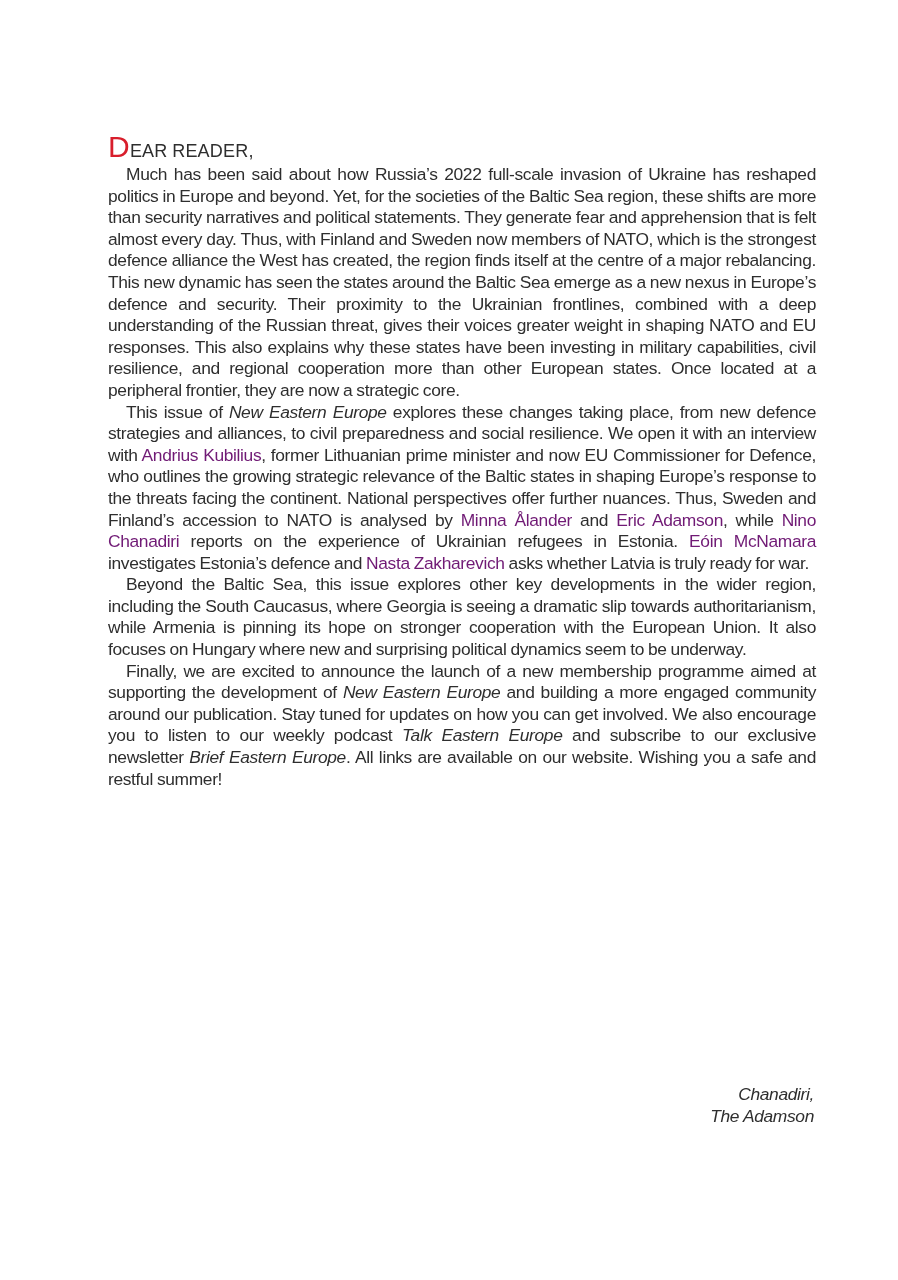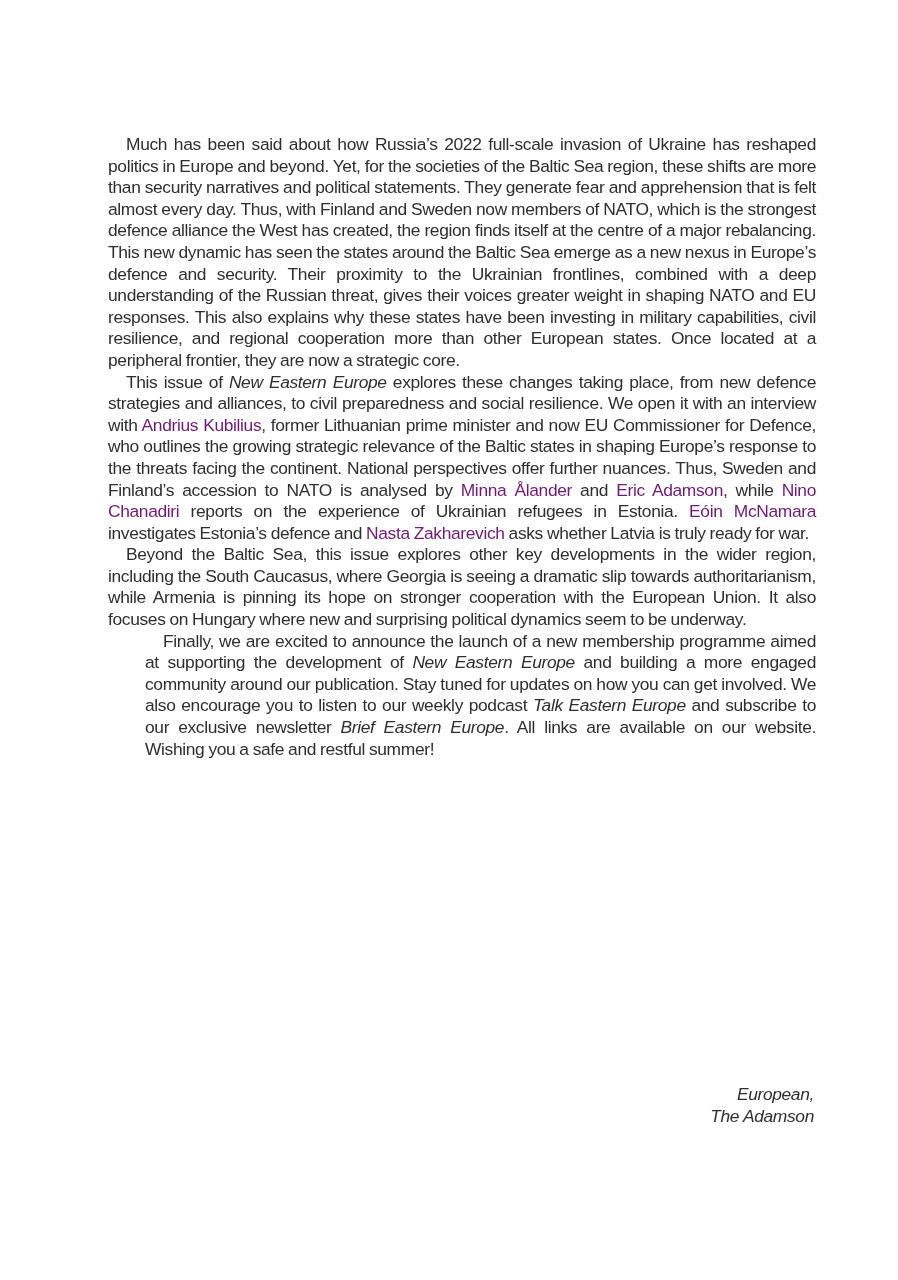--- a/index.html
+++ b/index.html
@@ -29,43 +29,44 @@
     font-size: 30px;
     line-height: 26px;
     vertical-align: baseline;
   }
   p.para {
     margin: 0;
     text-indent: 18px;
     text-align: justify;
     hyphens: manual;
   }
-  p.para.last-left { text-align: justify; text-align-last: left; margin-left: 37px; }
+  p.para.last-left { text-align: justify; text-align-last: left; }
   .red { color: #701a75; }
   .it { font-style: italic; }
   .signoff {
     position: absolute;
     right: 84px;
     top: 1083px;
     text-align: right;
     font-family: "Liberation Sans", sans-serif;
     font-style: italic;
     font-size: 17.4px;
     line-height: 22px;
     color: #2e2e2e;
     letter-spacing: -0.35px;
   }
 </style>
 </head>
 <body>
 
 <div class="page">
+  <h1 class="heading"><span class="dropcap">D</span><span>EAR READER,</span></h1>
 
   <p class="para"><span>Much has been said about how Russia’s 2022 full-scale invasion of Ukraine has reshaped politics in Europe and beyond. Yet, for the societies of the Baltic Sea region, these shifts are more than security narratives and political statements. They generate fear and apprehension that is felt almost every day. Thus, with Finland and Sweden now members of NATO, which is the strongest defence alliance the West has cre­ated, the region finds itself at the centre of a major rebalancing. This new dynamic has seen the states around the Baltic Sea emerge as a new nexus in Europe’s de­fence and security. Their proximity to the Ukrainian frontlines, combined with a deep understanding of the Russian threat, gives their voices greater weight in shaping NATO and EU responses. This also explains why these states have been investing in military capabilities, civil resilience, and regional cooperation more than other Eu­ropean states. Once located at a peripheral frontier, they are now a strategic core.</span></p>
   <p class="para"><span>This issue of </span><span class="it">New Eastern Europe</span><span> explores these changes taking place, from new defence strategies and alliances, to civil preparedness and social resilience. We open it with an interview with </span><span class="red">Andrius Kubilius</span><span>, former Lithuanian prime minister and now EU Commissioner for Defence, who outlines the growing strategic rel­evance of the Baltic states in shaping Europe’s response to the threats facing the continent. National perspectives offer further nuances. Thus, Sweden and Finland’s accession to NATO is analysed by </span><span class="red">Minna Ålander</span><span> and </span><span class="red">Eric Adamson</span><span>, while </span><span class="red">Nino Chanadiri</span><span> reports on the experience of Ukrainian refugees in Estonia. </span><span class="red">Eóin McNa­mara</span><span> investigates Estonia’s defence and </span><span class="red">Nasta Zakharevich</span><span> asks whether Latvia is truly ready for war.</span></p>
   <p class="para"><span>Beyond the Baltic Sea, this issue explores other key developments in the wider region, including the South Caucasus, where Georgia is seeing a dramatic slip to­wards authoritarianism, while Armenia is pinning its hope on stronger cooperation with the European Union. It also focuses on Hungary where new and surprising po­litical dynamics seem to be underway.</span></p>
   <p class="para last-left"><span>Finally, we are excited to announce the launch of a new membership programme aimed at supporting the development of </span><span class="it">New Eastern Europe</span><span> and building a more engaged community around our publication. Stay tuned for updates on how you can get involved. We also encourage you to listen to our weekly podcast </span><span class="it">Talk East­ern Europe</span><span> and subscribe to our exclusive newsletter </span><span class="it">Brief Eastern Europe</span><span>. All links are available on our website. Wishing you a safe and restful summer!</span></p>
 </div>
 
 <div class="signoff">
-  <div>European,</div>
+  <div>Chanadiri,</div>
   <div>The Adamson</div>
 </div>
 
 </body></html>

